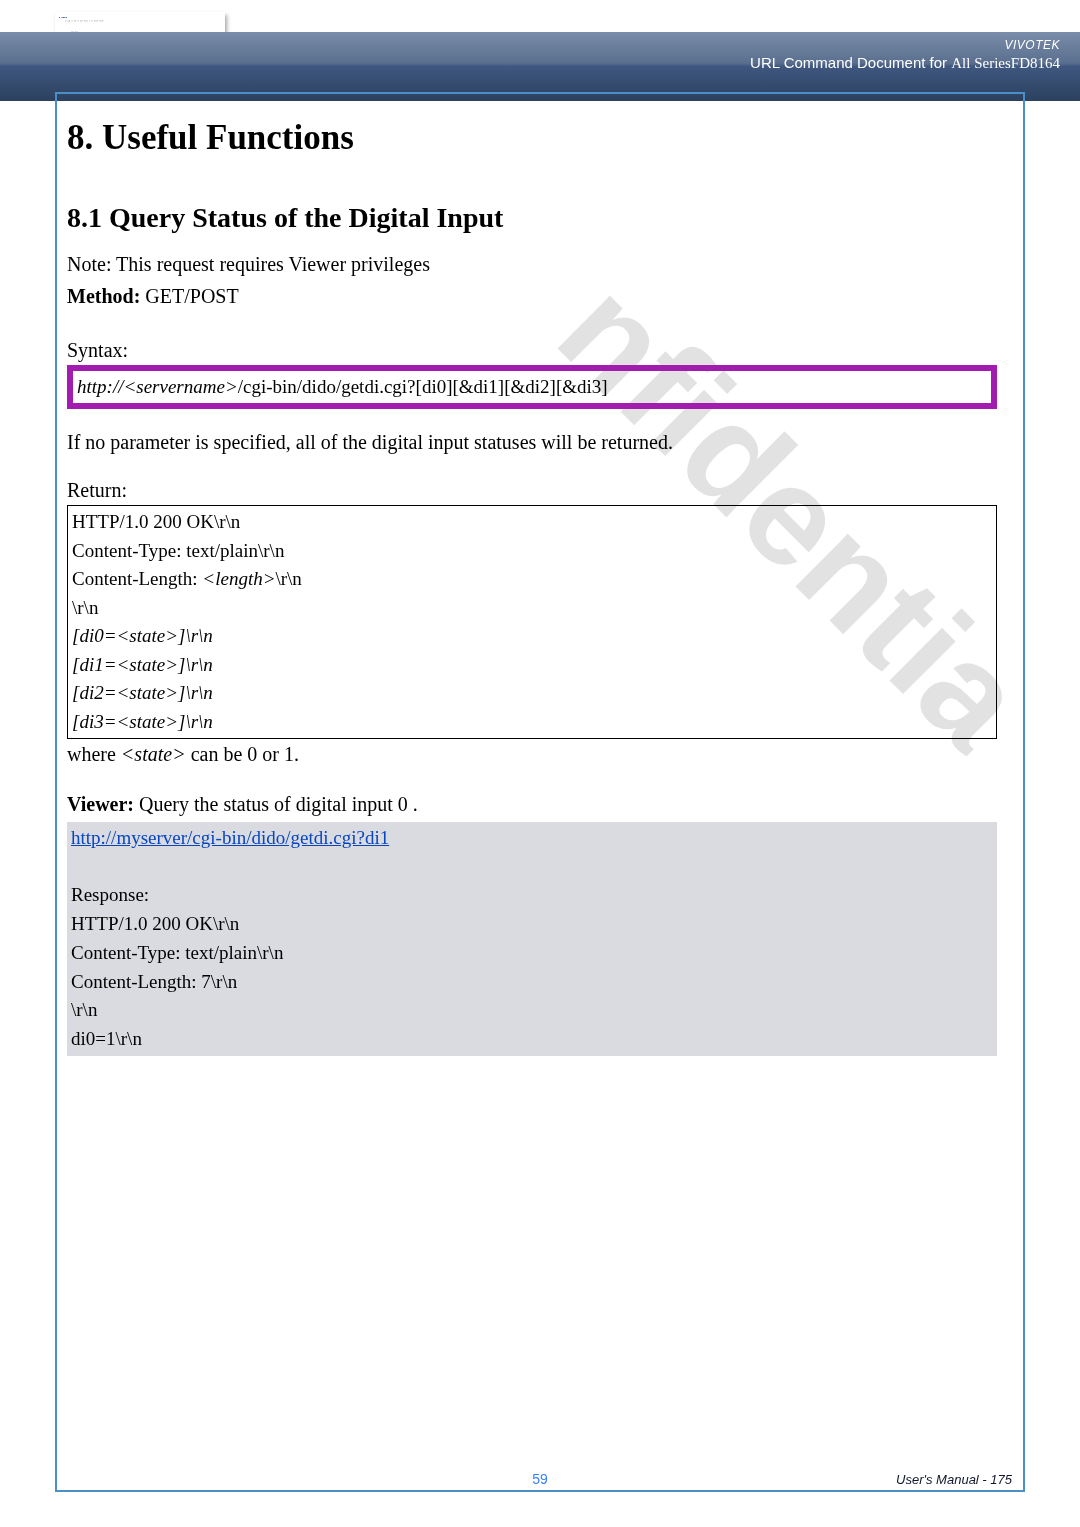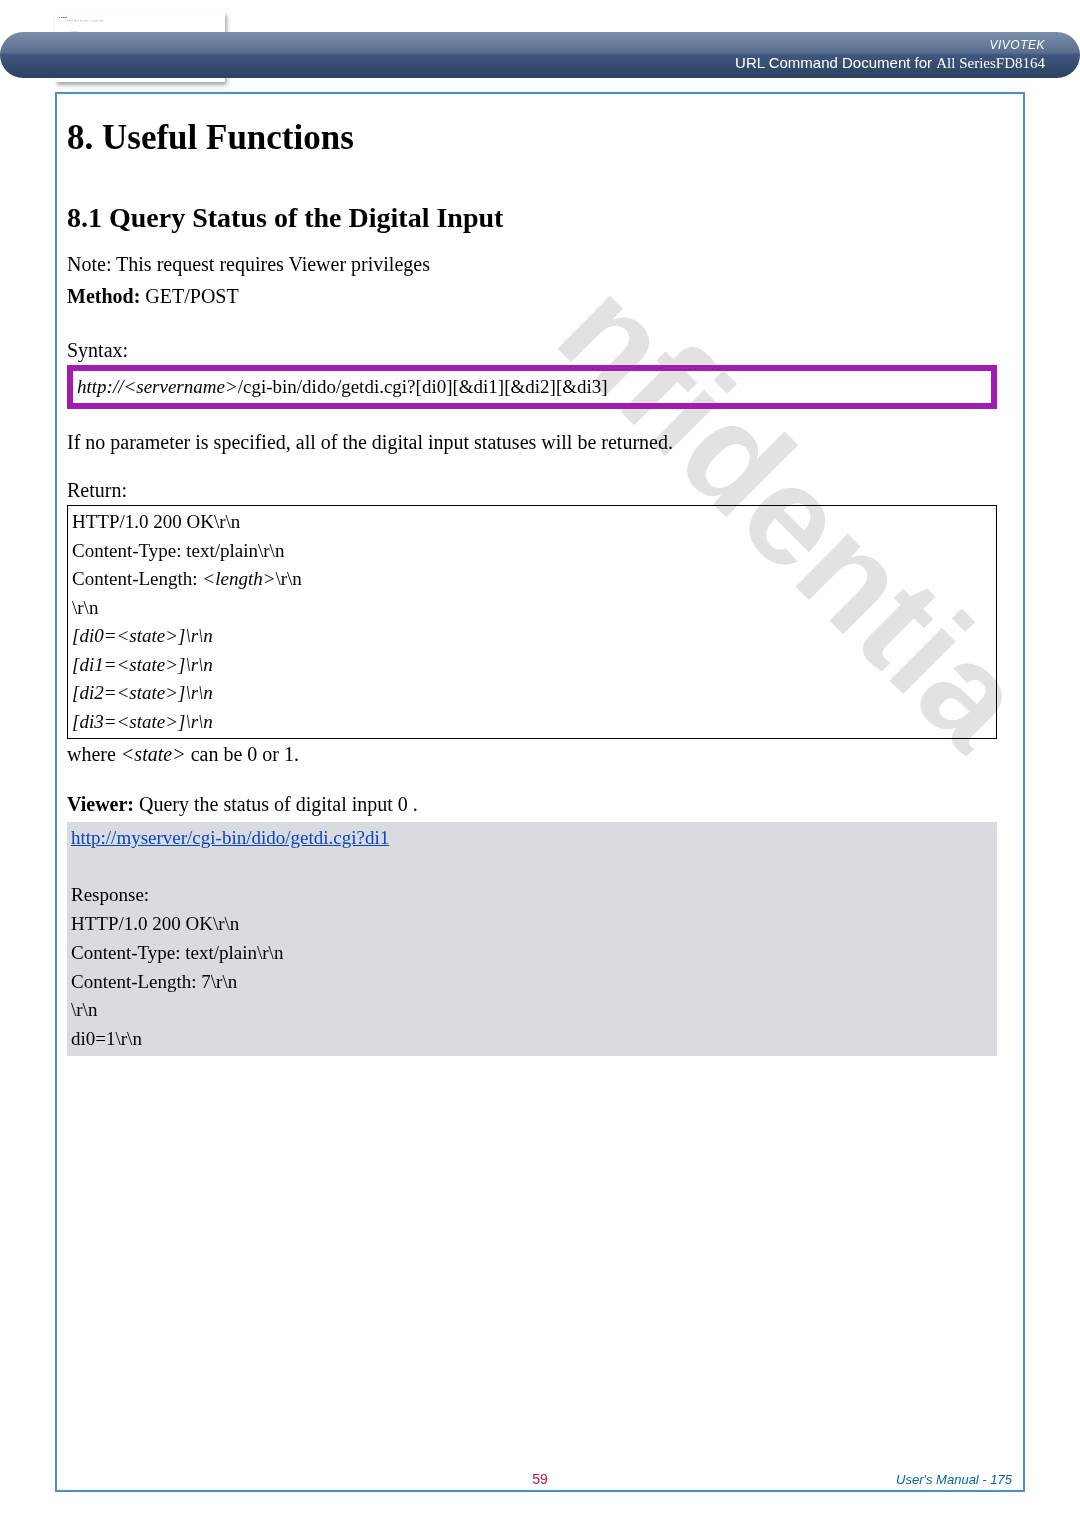--- a/index.html
+++ b/index.html
@@ -26,26 +26,25 @@
       padding: 4px;
       color: #4a6ea8;
       line-height: 3px;
       overflow: hidden;
     }
     .header-bar {
       position: absolute;
       top: 32px;
       left: 0;
       right: 0;
-      height: 46px;
+      height: 69px;
       background: linear-gradient(to bottom, #7a8da9 0%, #5a6f8f 45%, #3f577f 50%, #2c415f 100%);
       color: #fff;
-      padding: 6px 35px 0 0;
+      padding: 6px 20px 0 0;
       font-family: Arial, sans-serif;
-      border-radius: 23px;
     }
     .header-brand {
       text-align: right;
       font-style: italic;
       font-size: 12px;
       letter-spacing: 0.5px;
     }
     .header-subtitle {
       text-align: right;
       font-size: 15px;
@@ -145,30 +144,30 @@
       opacity: 0.11;
       z-index: 1;
     }
     .page-number {
       position: absolute;
       bottom: 40px;
       left: 0;
       right: 0;
       text-align: center;
       font-size: 14px;
-      color: #be185d;
+      color: #3b82f6;
       font-family: Arial, sans-serif;
     }
     .footer-right {
       position: absolute;
       bottom: 40px;
       right: 68px;
       font-size: 13px;
       font-style: italic;
-      color: #0369a1;
+      color: #0f172a;
       font-family: Arial, sans-serif;
     }
     .content-inner {
       position: relative;
       z-index: 2;
     }
   </style>
 </head>
 <body>
 

